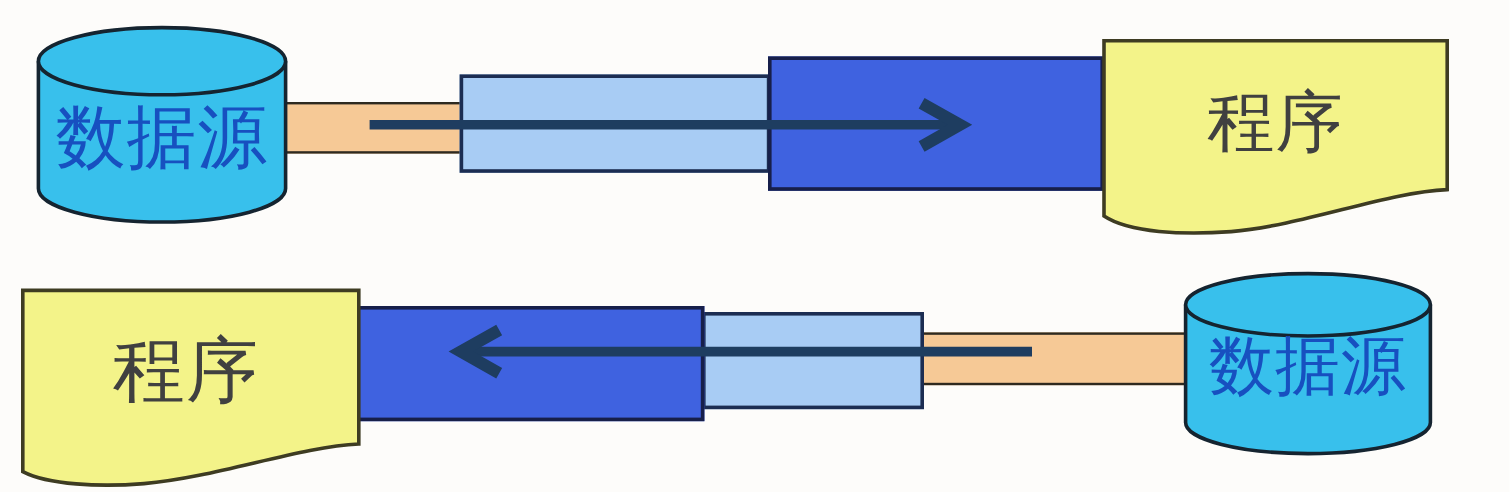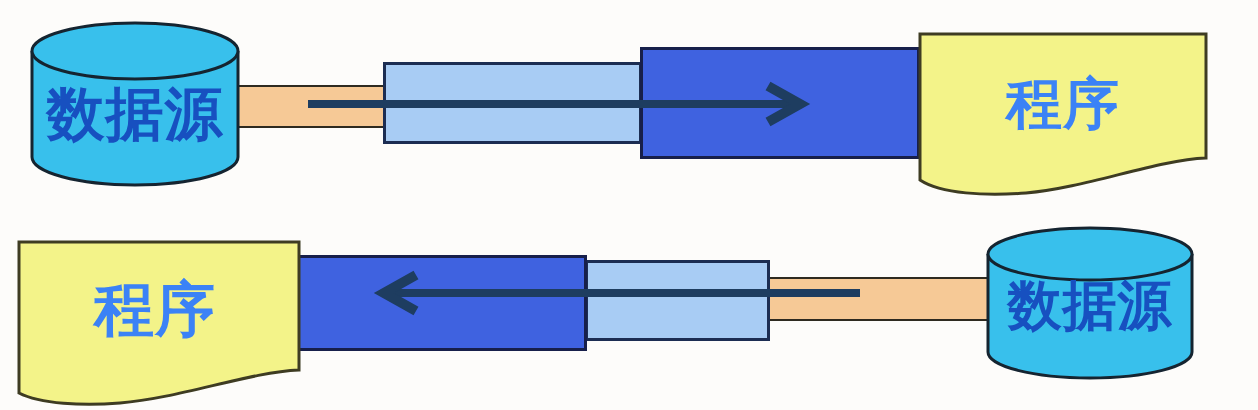--- a/index.html
+++ b/index.html
@@ -14,25 +14,25 @@
   .pipe       { background:#f6c996; border:2px solid #2e2a20; z-index:1; }
   .stream-lt  { background:#a8ccf4; border:3px solid #1c2d52; z-index:2; }
   .stream-dk  { background:#3f62e0; border:3px solid #171f4a; z-index:3; }
 
   
   .node { z-index:5; }
   .arrow-layer { left:0; top:0; width:1258px; height:410px; z-index:4; pointer-events:none; }
 
   
   .label {
-    z-index:6; text-align:center; font-weight:bold; line-height:1.05;
+    z-index:6; text-align:center; font-weight:normal; line-height:1.05;
     letter-spacing:1px; white-space:nowrap; pointer-events:none;
   }
   .cyl-label { color:#1750c0; }
-  .doc-label { color:#3b82f6; }
+  .doc-label { color:#404040; }
   .fs58 { font-size:58px; }
   .fs56 { font-size:56px; }
   .fs60 { font-size:60px; }
   .fs54 { font-size:54px; }
 </style>
 </head>
 <body>
 
 <div class="canvas">
 

